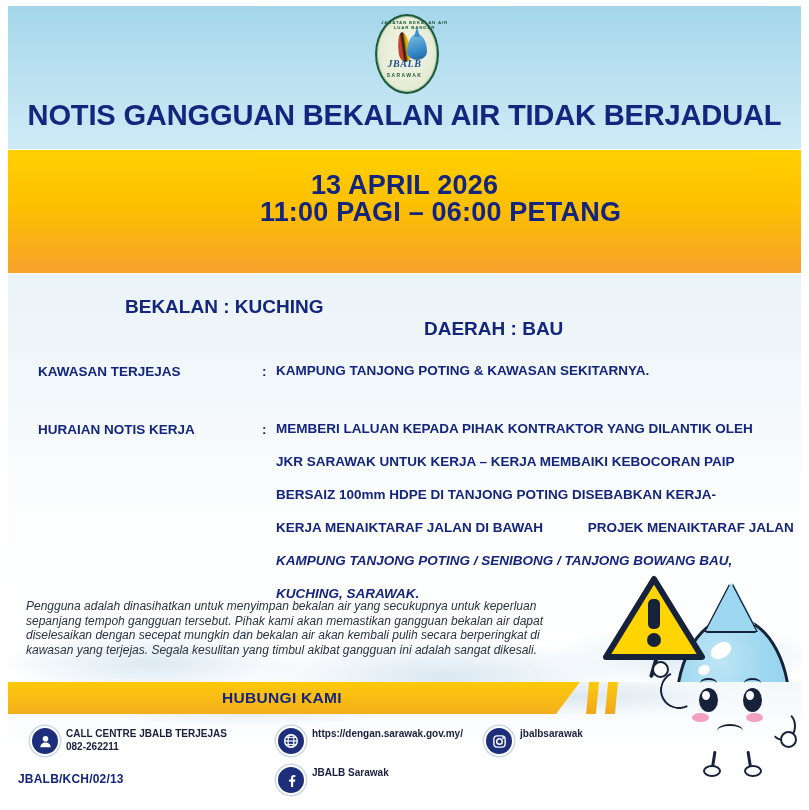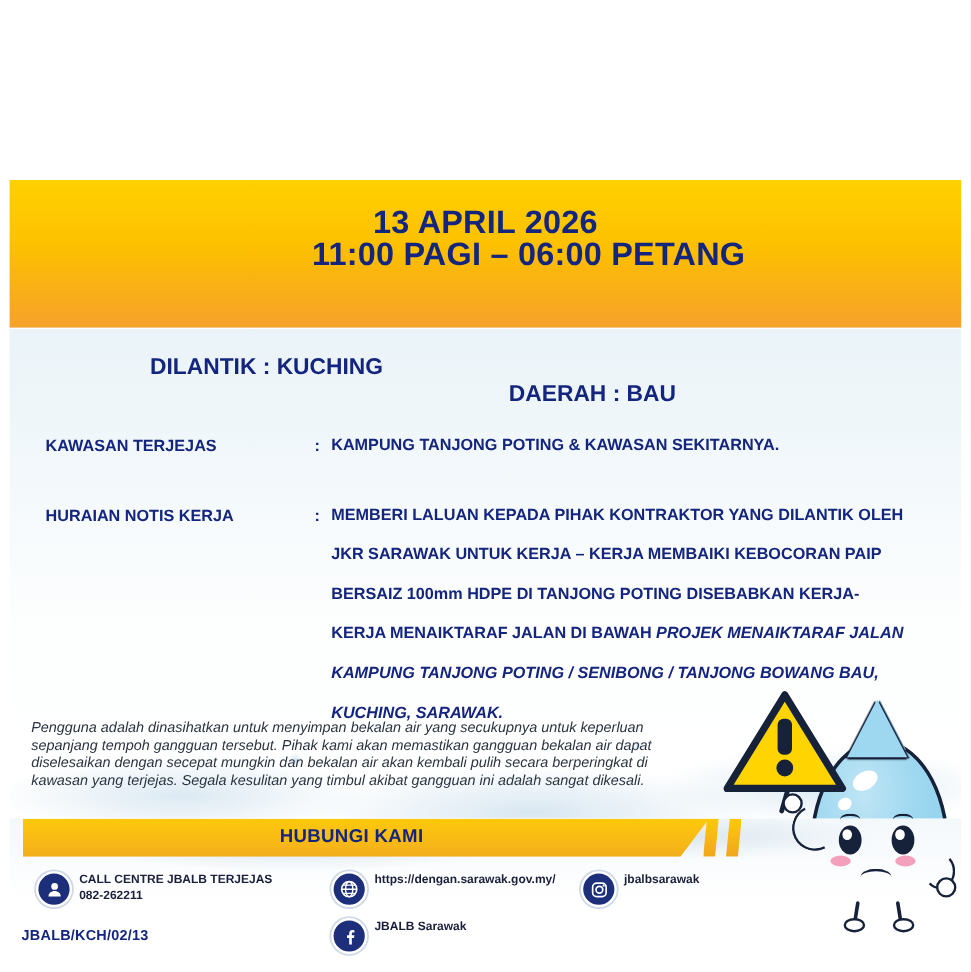--- a/index.html
+++ b/index.html
@@ -217,21 +217,21 @@
     overflow:hidden;
   }
   .foot-texture{
     position:absolute;left:0;top:-6px;width:793px;height:70px;
     background:
       radial-gradient(ellipse 250px 30px at 30% 40%, rgba(150,180,205,.30) 0%, rgba(255,255,255,0) 72%),
       radial-gradient(ellipse 210px 26px at 72% 30%, rgba(150,180,205,.26) 0%, rgba(255,255,255,0) 72%);
     pointer-events:none;
   }
   .contact-banner{
-    position:absolute;left:11px;top:0px;width:572px;height:37px;
+    position:absolute;left:0px;top:0px;width:572px;height:37px;
     background:linear-gradient(180deg,#fdc90a 0%,#f7b718 60%,#f0a71e 100%);
     clip-path:polygon(0 0, 572px 0, 548px 32px, 0 32px);
   }
   .contact-banner-label{
     position:absolute;left:0;top:7px;width:548px;text-align:center;
     font-size:15.5px;font-weight:bold;color:#14257e;letter-spacing:.3px;
   }
   .stripe{position:absolute;top:0;width:13px;height:32px;
     background:linear-gradient(180deg,#fdc90a 0%,#f0a71e 100%);
     clip-path:polygon(24% 0, 100% 0, 76% 100%, 0 100%);}
@@ -258,50 +258,62 @@
   .ref-no{
     position:absolute;left:10px;top:90px;
     font-size:12px;font-weight:bold;color:#14257e;letter-spacing:.2px;
   }
 </style>
 </head>
 <body>
 
 <div id="poster">
 
+  <div class="header">
+    <div class="logo-wrap">
+      <div class="logo-oval">
+        <div class="logo-arc">JABATAN BEKALAN AIR LUAR BANDAR</div>
+        <div class="logo-flame"></div>
+        <div class="logo-drop"></div>
+      </div>
+      <div class="logo-name">JBALB</div>
+      <div class="logo-sub">SARAWAK</div>
+    </div>
+    <div class="main-title">NOTIS GANGGUAN BEKALAN AIR TIDAK BERJADUAL</div>
+  </div>
 
   <div class="date-band">
     <div class="date-line l1">13 APRIL 2026</div>
     <div class="date-line l2">11:00 PAGI – 06:00 PETANG</div>
   </div>
 
   <div class="body-area">
     <div class="water-texture"></div>
 
     <div class="loc-row">
-      <span class="loc-div">DILANTIK : KUCHING</span>
+      <span class="loc-div">BEKALAN : KUCHING</span>
       <span class="loc-dist">DAERAH : BAU</span>
     </div>
 
     <div class="field" id="field-area">
       <span class="flabel">KAWASAN TERJEJAS</span>
       <span class="fcolon">:</span>
       <span class="fvalue">
         <span class="ln">KAMPUNG TANJONG POTING &amp; KAWASAN SEKITARNYA.</span>
       </span>
     </div>
 
     <div class="field" id="field-desc">
       <span class="flabel">HURAIAN NOTIS KERJA</span>
       <span class="fcolon">:</span>
       <span class="fvalue">
         <span class="ln">MEMBERI LALUAN KEPADA PIHAK KONTRAKTOR YANG DILANTIK OLEH</span>
         <span class="ln">JKR SARAWAK UNTUK KERJA – KERJA MEMBAIKI KEBOCORAN PAIP</span>
         <span class="ln">BERSAIZ 100mm HDPE  DI TANJONG POTING DISEBABKAN KERJA-</span>
-        <span class="ln"><span><span>KERJA MENAIKTARAF JALAN DI BAWAH </span><span style="font-style: italic;">PROJEK MENAIKTARAF JALAN</span></span></span>
+        <span class="ln"><span><span>KERJA MENAIKTARAF JALAN DI BAWAH </span><span style=" margin-left: 41px;">PROJEK MENAIKTARAF JALAN</span></span></span>
         <span class="ln ital">KAMPUNG TANJONG POTING / SENIBONG / TANJONG BOWANG BAU,</span>
         <span class="ln ital">KUCHING, SARAWAK.</span>
       </span>
     </div>
 
     <div class="disclaimer">Pengguna adalah dinasihatkan untuk menyimpan bekalan air yang secukupnya untuk keperluan sepanjang tempoh gangguan tersebut. Pihak kami akan memastikan gangguan bekalan air dapat diselesaikan dengan secepat mungkin dan bekalan air akan kembali pulih secara berperingkat di kawasan yang terjejas. Segala kesulitan yang timbul akibat gangguan ini adalah sangat dikesali.</div>
   </div>
 
   <div class="mascot">
     <div class="chev c1"></div>

